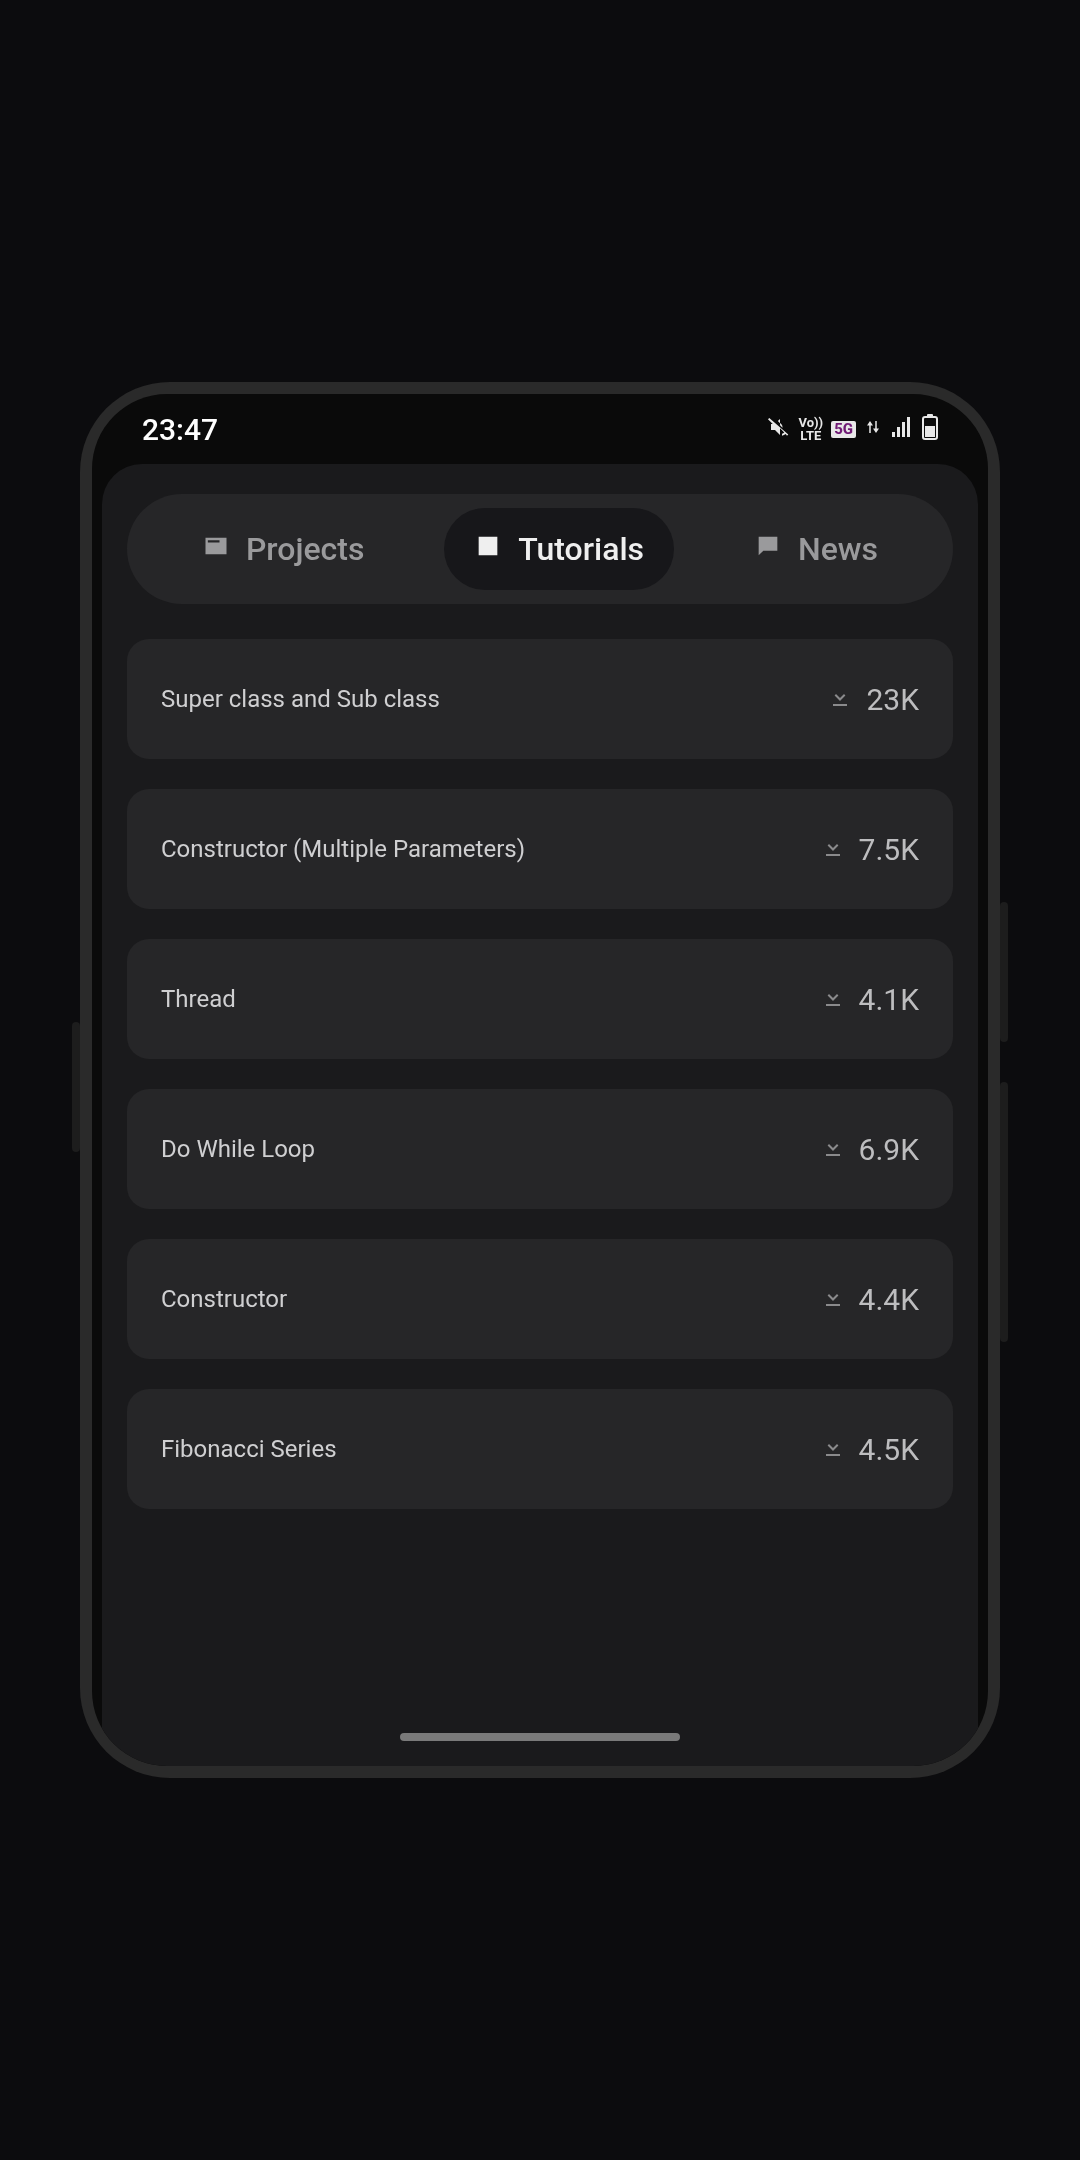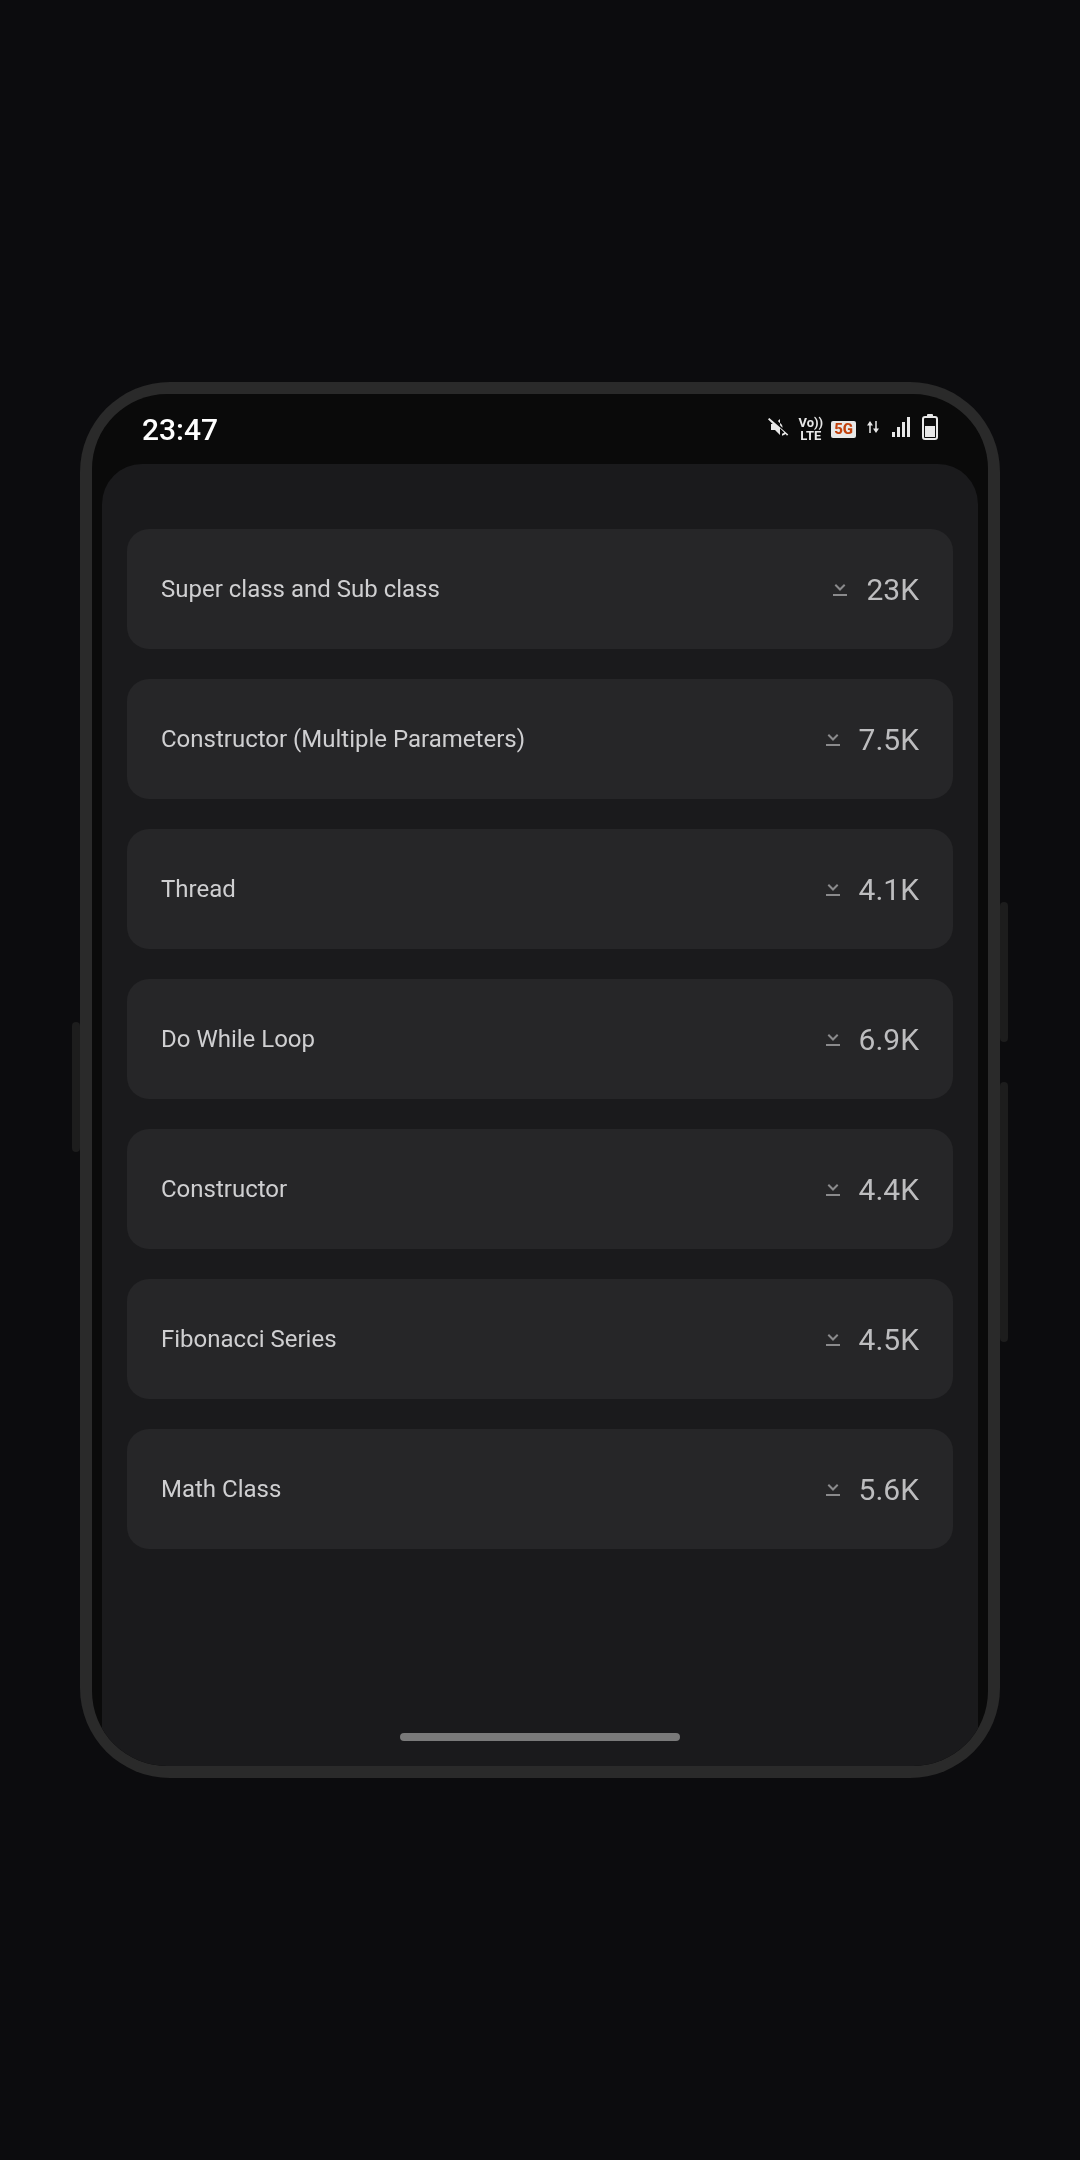--- a/index.html
+++ b/index.html
@@ -59,21 +59,21 @@
     font-size: 16px;
     line-height: 1;
     font-weight: 700;
     display: flex;
     flex-direction: column;
     align-items: center;
   }
   .txt-icon .small { font-size: 13px; }
   .badge-5g {
     background: #e8e8e8;
-    color: #c2410c;
+    color: #701a75;
     font-size: 15px;
     font-weight: 800;
     padding: 1px 3px;
     border-radius: 2px;
     line-height: 1;
   }
   .app-header {
     display: flex;
     align-items: center;
     justify-content: space-between;
@@ -226,20 +226,46 @@
               <rect x="1" y="3" width="14" height="22" rx="2" fill="none" stroke="#e8e8e8" stroke-width="2"></rect>
               <rect x="3" y="12" width="10" height="11" fill="#e8e8e8"></rect>
             </svg>
         </span>
       </div>
     </div>
 
 
     <div class="content-panel">
 
+      <div class="tab-bar">
+        <div class="tab">
+          <span>
+            <svg viewBox="0 0 24 24">
+                <path d="M3 5h18v14H3V5zm2 2v2h10V7H5z"></path>
+              </svg>
+          </span>
+          <span>Projects</span>
+        </div>
+        <div class="tab active">
+          <span>
+            <svg viewBox="0 0 24 24">
+                <path d="M4 4h16v16H4V4zm3 4l2 2-2 2V8zm4 0h6v2h-6V8zm-4 6h10v2H7v-2z"></path>
+              </svg>
+          </span>
+          <span>Tutorials</span>
+        </div>
+        <div class="tab">
+          <span>
+            <svg viewBox="0 0 24 24">
+                <path d="M4 4h16v12H8l-4 4V4zm3 4h10v2H7V8zm0 3h7v2H7v-2z"></path>
+              </svg>
+          </span>
+          <span>News</span>
+        </div>
+      </div>
 
       <div class="list" id="tutorials-list">
           <div class="list-item">
             <div class="item-title">Super class and Sub class</div>
             <div class="item-right">
               <span class="dl-icon"><svg viewBox="0 0 24 24">
                   <path d="M12 3v10l-4-4-1.4 1.4L12 16l5.4-5.6L16 9l-4 4V3h0zM5 19h14v2H5v-2z"></path>
                 </svg></span>
               <span class="item-count">23K</span>
             </div>
@@ -280,29 +306,20 @@
               <span class="item-count">4.4K</span>
             </div>
           </div>
           <div class="list-item">
             <div class="item-title">Fibonacci Series</div>
             <div class="item-right">
               <span class="dl-icon"><svg viewBox="0 0 24 24">
                   <path d="M12 3v10l-4-4-1.4 1.4L12 16l5.4-5.6L16 9l-4 4V3h0zM5 19h14v2H5v-2z"></path>
                 </svg></span>
               <span class="item-count">4.5K</span>
-            </div>
-          </div>
-          <div class="list-item">
-            <div class="item-title">Math Class</div>
-            <div class="item-right">
-              <span class="dl-icon"><svg viewBox="0 0 24 24">
-                  <path d="M12 3v10l-4-4-1.4 1.4L12 16l5.4-5.6L16 9l-4 4V3h0zM5 19h14v2H5v-2z"></path>
-                </svg></span>
-              <span class="item-count">5.6K</span>
             </div>
           </div>
         </div>
 
     </div>
 
     <div class="home-indicator"></div>
   </div>
 </div>
 

